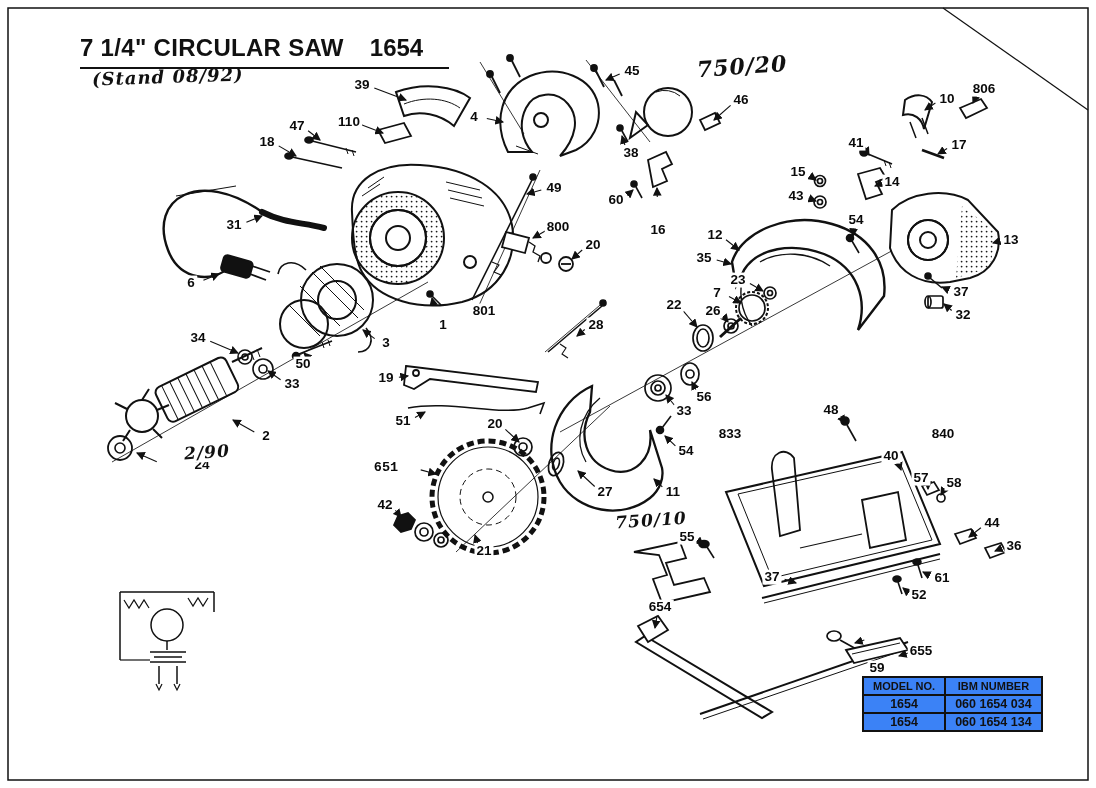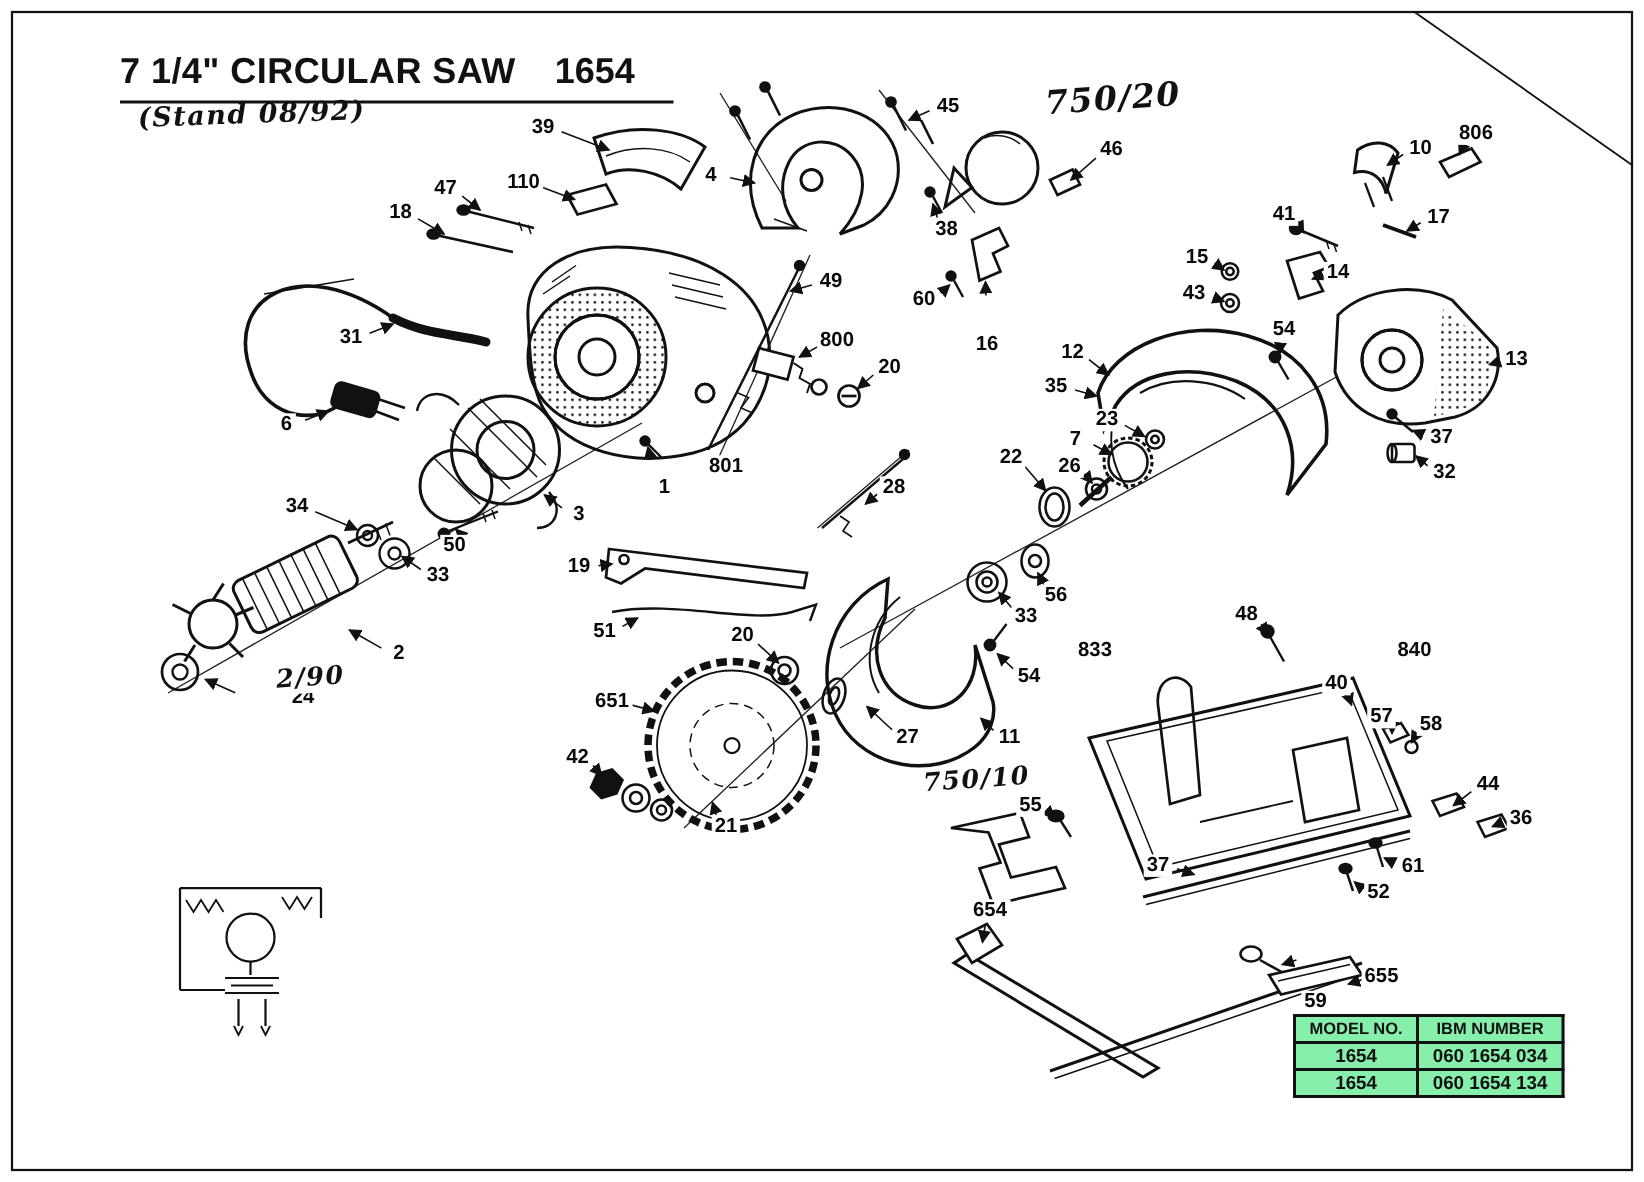--- a/index.html
+++ b/index.html
@@ -43,21 +43,21 @@
   .hand {
     position:absolute;
     transform: translate(-50%,-50%) rotate(-4deg);
     font-family: "DejaVu Serif", serif;
     font-style: italic; font-weight: bold;
     letter-spacing: 1px; white-space: nowrap;
     background: #fff; padding: 0 2px;
   }
   .model-table {
     position:absolute; left:862px; top:676px;
-    border-collapse: collapse; background:#86efac;
+    border-collapse: collapse; background:#3b82f6;
   }
   .model-table th {
     font-size: 11px; font-weight: bold;
     border: 2px solid #111; padding: 2px 9px;
     white-space: nowrap;
   }
   .model-table td {
     font-size: 12.5px; font-weight: bold; text-align:center;
     border: 2px solid #111; padding: 1px 9px;
     white-space: nowrap;
@@ -524,21 +524,21 @@
       <div class="callout" style="left: 684px; top: 411px;">33</div>
       <div class="callout" style="left: 730px; top: 434px;">833</div>
       <div class="callout" style="left: 831px; top: 410px;">48</div>
       <div class="callout" style="left: 943px; top: 434px;">840</div>
       <div class="callout" style="left: 266px; top: 436px;">2</div>
       <div class="callout" style="left: 891px; top: 456px;">40</div>
       <div class="callout" style="left: 686px; top: 451px;">54</div>
       <div class="callout" style="left: 170px; top: 465px; margin-left: 32px;">24</div>
       <div class="callout" style="left: 495px; top: 424px;">20</div>
       <div class="callout" style="left: 403px; top: 421px;">51</div>
-      <div class="callout" style="left: 408px; top: 468px;">651</div>
+      <div class="callout" style="left: 386px; top: 468px; font-family: Liberation Mono, monospace;">651</div>
       <div class="callout" style="left: 605px; top: 492px;">27</div>
       <div class="callout" style="left: 921px; top: 478px;">57</div>
       <div class="callout" style="left: 954px; top: 483px;">58</div>
       <div class="callout" style="left: 673px; top: 492px;">11</div>
       <div class="callout" style="left: 385px; top: 505px;">42</div>
       <div class="callout" style="left: 992px; top: 523px;">44</div>
       <div class="callout" style="left: 1014px; top: 546px;">36</div>
       <div class="callout" style="left: 687px; top: 537px;">55</div>
       <div class="callout" style="left: 484px; top: 551px;">21</div>
       <div class="callout" style="left: 772px; top: 577px;">37</div>

